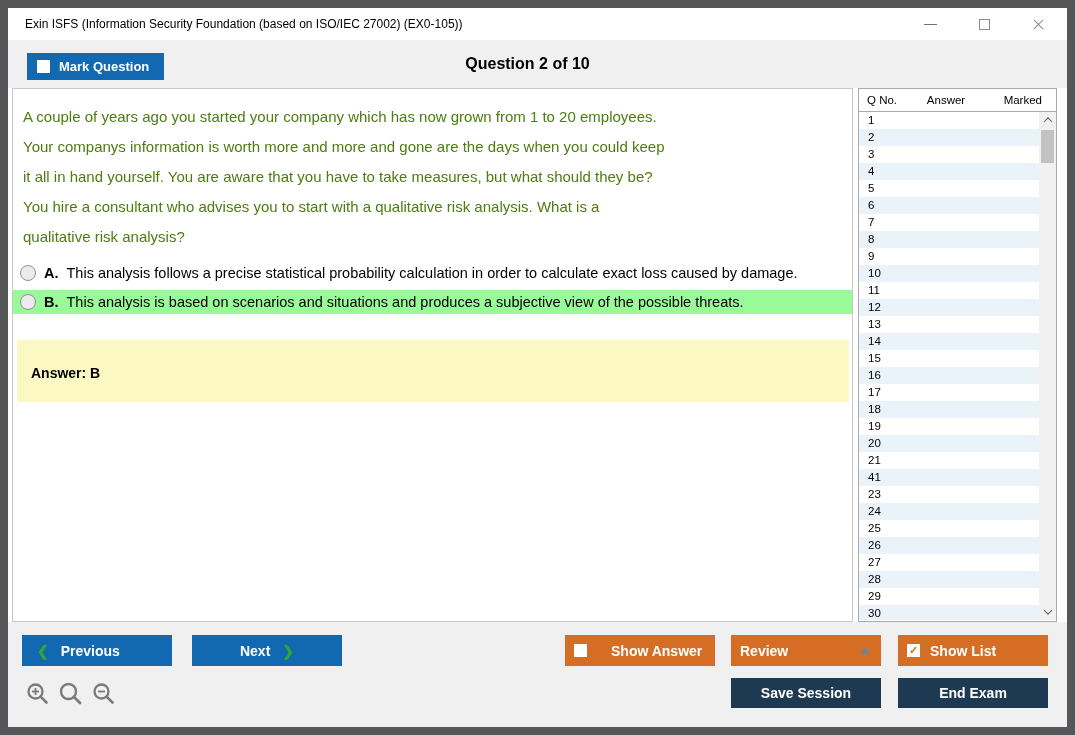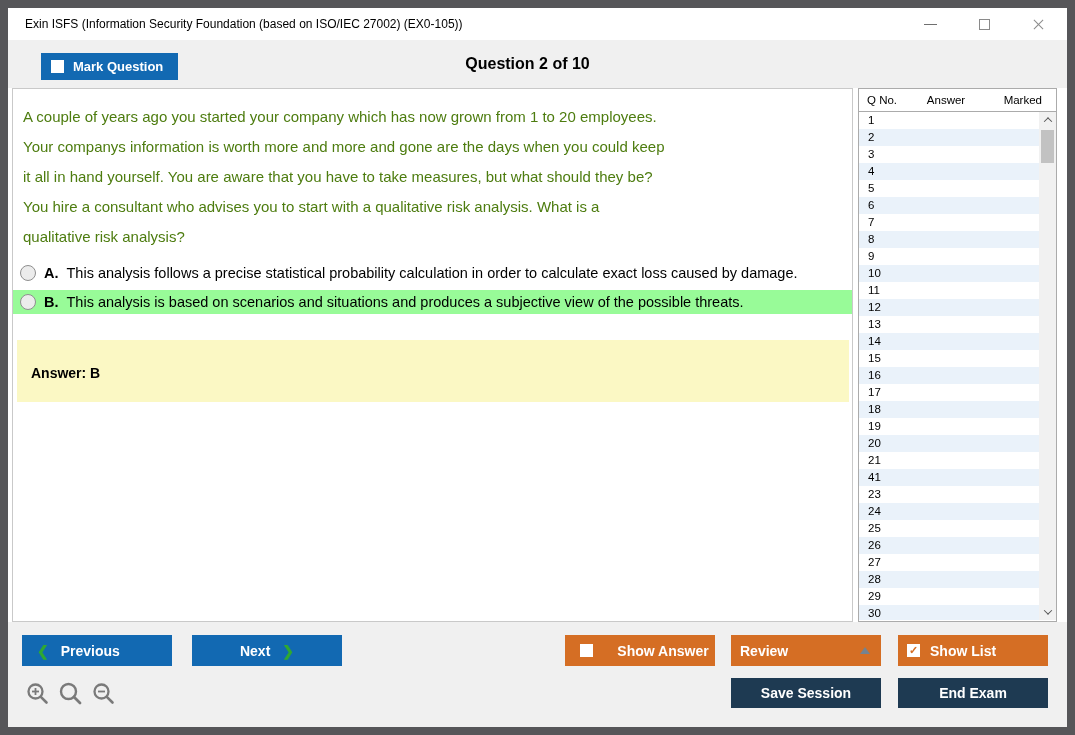--- a/index.html
+++ b/index.html
@@ -14,21 +14,21 @@
   .win-btn { width:30px; height:24px; display:flex; align-items:center; justify-content:center; cursor:pointer; }
   .ic-min { width:13px; border-top:1px solid #6f6f6f; }
   .ic-max { width:11px; height:11px; border:1px solid #8a8a8a; }
   .ic-close { position:relative; width:13px; height:13px; }
   .ic-close::before, .ic-close::after { content:""; position:absolute; left:6px; top:0; width:1px; height:13px; background:#8a8a8a; }
   .ic-close::before { transform:rotate(45deg); }
   .ic-close::after { transform:rotate(-45deg); }
 
   
   .topbar { position:relative; height:48px; background:#F0F0F0; }
-  .mark-btn { position:absolute; left:33px; top:13px; height:27px; padding:0 15px 0 10px; background:#1269B2;
+  .mark-btn { position:absolute; left:19px; top:13px; height:27px; padding:0 15px 0 10px; background:#1269B2;
               display:flex; align-items:center; gap:9px; cursor:pointer; }
   .mark-btn .lbl { color:#fff; font-size:13px; font-weight:bold; }
   .cb { width:13px; height:13px; background:#fff; flex:0 0 auto; display:flex; align-items:center; justify-content:center; }
   .cb.checked::after { content:"\2713"; color:#D56E24; font-size:11px; font-weight:bold; line-height:1; }
   .q-counter { position:absolute; top:0; left:calc(50% - 10px); transform:translateX(-50%); line-height:48px;
                font-size:16px; font-weight:bold; color:#000; }
 
   
   .content { position:relative; height:534px; background:#fff; }
   .qpanel { position:absolute; left:4px; top:0; width:841px; height:100%; border:1px solid #C9C9C9; background:#fff; overflow:hidden; }
@@ -66,21 +66,21 @@
   
   .bottombar { position:relative; height:105px; background:#F0F0F0; }
   .btn { position:absolute; width:150px; height:31px; display:flex; align-items:center; color:#fff;
          font-size:14px; cursor:pointer; }
   .btn-blue { background:#1269B2; font-weight:bold; }
   .btn-orange { background:#D56E24; font-weight:600; }
   .btn-navy { background:#1E3A52; height:30px; justify-content:center; font-weight:600; }
   .chevron { font-size:14px; font-weight:bold; color:#2FA832; line-height:1; }
   .btn-prev { left:14px; top:13px; padding-left:15px; gap:12px; }
   .btn-next { left:184px; top:13px; justify-content:center; gap:12px; }
-  .btn-show-answer { left:557px; top:13px; padding-left:9px; gap:24px;justify-content:center; }
+  .btn-show-answer { left:557px; top:13px; padding-left:9px; gap:24px; }
   .btn-review { left:723px; top:13px; padding-left:9px; }
   .btn-show-list { left:890px; top:13px; padding-left:9px; gap:10px; }
   .btn-save { left:723px; top:56px; }
   .btn-end { left:890px; top:56px; }
   .tri-up { position:absolute; right:11px; top:12px; width:0; height:0;
             border-left:5px solid transparent; border-right:5px solid transparent; border-bottom:7px solid #75838F; }
   .zoom-tools { position:absolute; left:17px; top:59px; display:flex; gap:7px; }
   .zoom-tools svg { cursor:pointer; display:block; }
 </style>
 </head>

